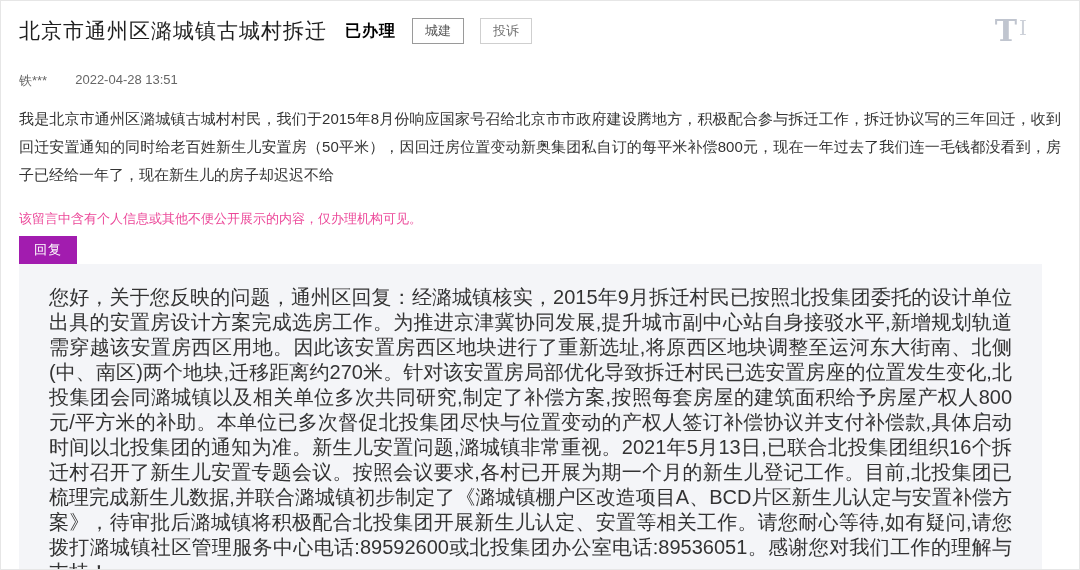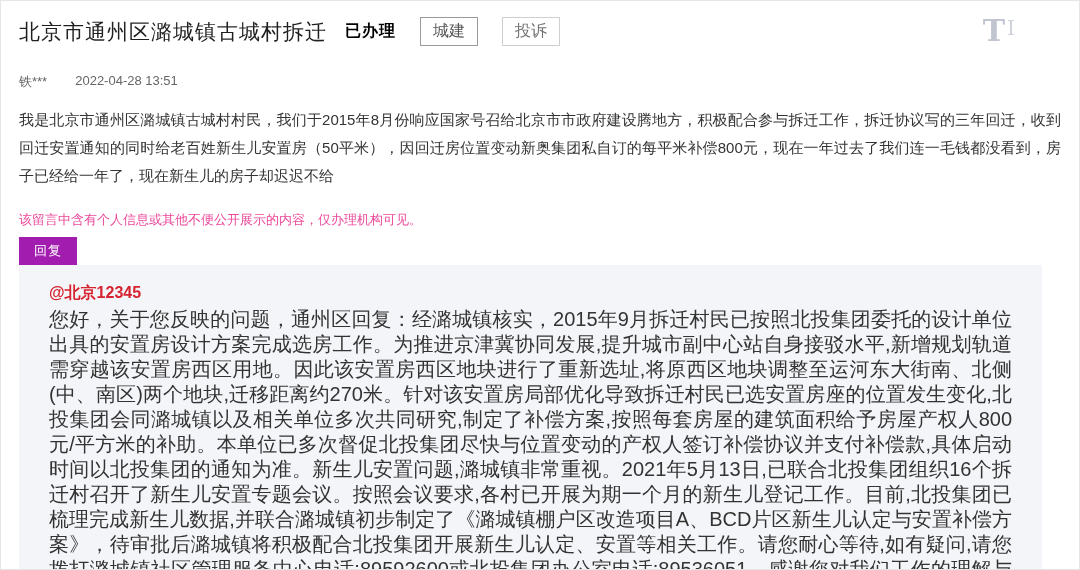--- a/index.html
+++ b/index.html
@@ -11,21 +11,21 @@
     height: 570px;
     background: #ffffff;
     border: 1px solid #e6e6e6;
     padding: 16px 18px 0 18px;
     overflow: hidden;
   }
   
   .header-row { display: flex; align-items: center; }
   .post-title { font-size: 21px; font-weight: normal; color: #1f1f1f; letter-spacing: 1px; }
   .status-badge { font-size: 16px; color: #000000; margin-left: 18px; font-weight: bold; letter-spacing: 1px; }
-  .tag { font-size: 16px; padding: 3px 12px; margin-left: 24px; border: 1px solid; background: #fff; }
+  .tag { font-size: 13px; padding: 3px 12px; margin-left: 16px; border: 1px solid; background: #fff; }
   .tag-primary { border-color: #9a9a9a; color: #555; }
   .tag-secondary { border-color: #cfcfcf; color: #737373; }
   
   .meta-row { margin-top: 27px; display: flex; gap: 28px; font-size: 13px; color: #666; }
   
   .post-content { margin-top: 15px; font-size: 15px; line-height: 28px; color: #333; text-align: justify; }
   .privacy-note { margin-top: 21px; font-size: 13px; color: #ec4899; }
   
   .reply-button {
     display: inline-block; margin-top: 8px;
@@ -38,21 +38,21 @@
     background: #f4f5f8;
     margin-right: 19px;
     padding: 18px 30px 14px 30px;
     min-height: 292px;
   }
   .reply-author { color: #d5232f; font-weight: bold; font-size: 16px; }
   .reply-content { margin-top: 3px; font-size: 20px; line-height: 25px; color: #333; text-align: justify; }
   .reply-time-row { margin-top: 2px; text-align: center; font-size: 13px; color: #737373; }
   
   .watermark {
-    position: absolute; top: 12px; right: 64px;
+    position: absolute; top: 12px; right: 52px;
     font-family: "DejaVu Serif", "Liberation Serif", serif;
     color: #c0c5cf; user-select: none;
   }
   .watermark .wm-t { font-size: 30px; font-weight: bold; }
   .watermark .wm-ibeam { font-size: 20px; color: #cdd1d9; margin-left: 2px; vertical-align: 6px; }
 </style>
 </head>
 <body>
 
 <div class="page">
@@ -73,20 +73,19 @@
     <span>2022-04-28 13:51</span>
   </div>
 
   <div class="post-content">我是北京市通州区潞城镇古城村村民，我们于2015年8月份响应国家号召给北京市市政府建设腾地方，积极配合参与拆迁工作，拆迁协议写的三年回迁，收到回迁安置通知的同时给老百姓新生儿安置房（50平米），因回迁房位置变动新奥集团私自订的每平米补偿800元，现在一年过去了我们连一毛钱都没看到，房子已经给一年了，现在新生儿的房子却迟迟不给</div>
 
   <div class="privacy-note">该留言中含有个人信息或其他不便公开展示的内容，仅办理机构可见。</div>
 
   <button class="reply-button">回复</button>
 
   <div class="reply-block">
-    <div class="reply-author">@北京12345</div>
     <div class="reply-content">您好，关于您反映的问题，通州区回复：经潞城镇核实，2015年9月拆迁村民已按照北投集团委托的设计单位出具的安置房设计方案完成选房工作。为推进京津冀协同发展,提升城市副中心站自身接驳水平,新增规划轨道需穿越该安置房西区用地。因此该安置房西区地块进行了重新选址,将原西区地块调整至运河东大街南、北侧(中、南区)两个地块,迁移距离约270米。针对该安置房局部优化导致拆迁村民已选安置房座的位置发生变化,北投集团会同潞城镇以及相关单位多次共同研究,制定了补偿方案,按照每套房屋的建筑面积给予房屋产权人800元/平方米的补助。本单位已多次督促北投集团尽快与位置变动的产权人签订补偿协议并支付补偿款,具体启动时间以北投集团的通知为准。新生儿安置问题,潞城镇非常重视。2021年5月13日,已联合北投集团组织16个拆迁村召开了新生儿安置专题会议。按照会议要求,各村已开展为期一个月的新生儿登记工作。目前,北投集团已梳理完成新生儿数据,并联合潞城镇初步制定了《潞城镇棚户区改造项目A、BCD片区新生儿认定与安置补偿方案》，待审批后潞城镇将积极配合北投集团开展新生儿认定、安置等相关工作。请您耐心等待,如有疑问,请您拨打潞城镇社区管理服务中心电话:89592600或北投集团办公室电话:89536051。感谢您对我们工作的理解与支持！</div>
     <div class="reply-time-row">
       <span>回复时间：</span><span>2022-05-09 09:32</span>
     </div>
   </div>
 
 </div>
 
 </body></html>

